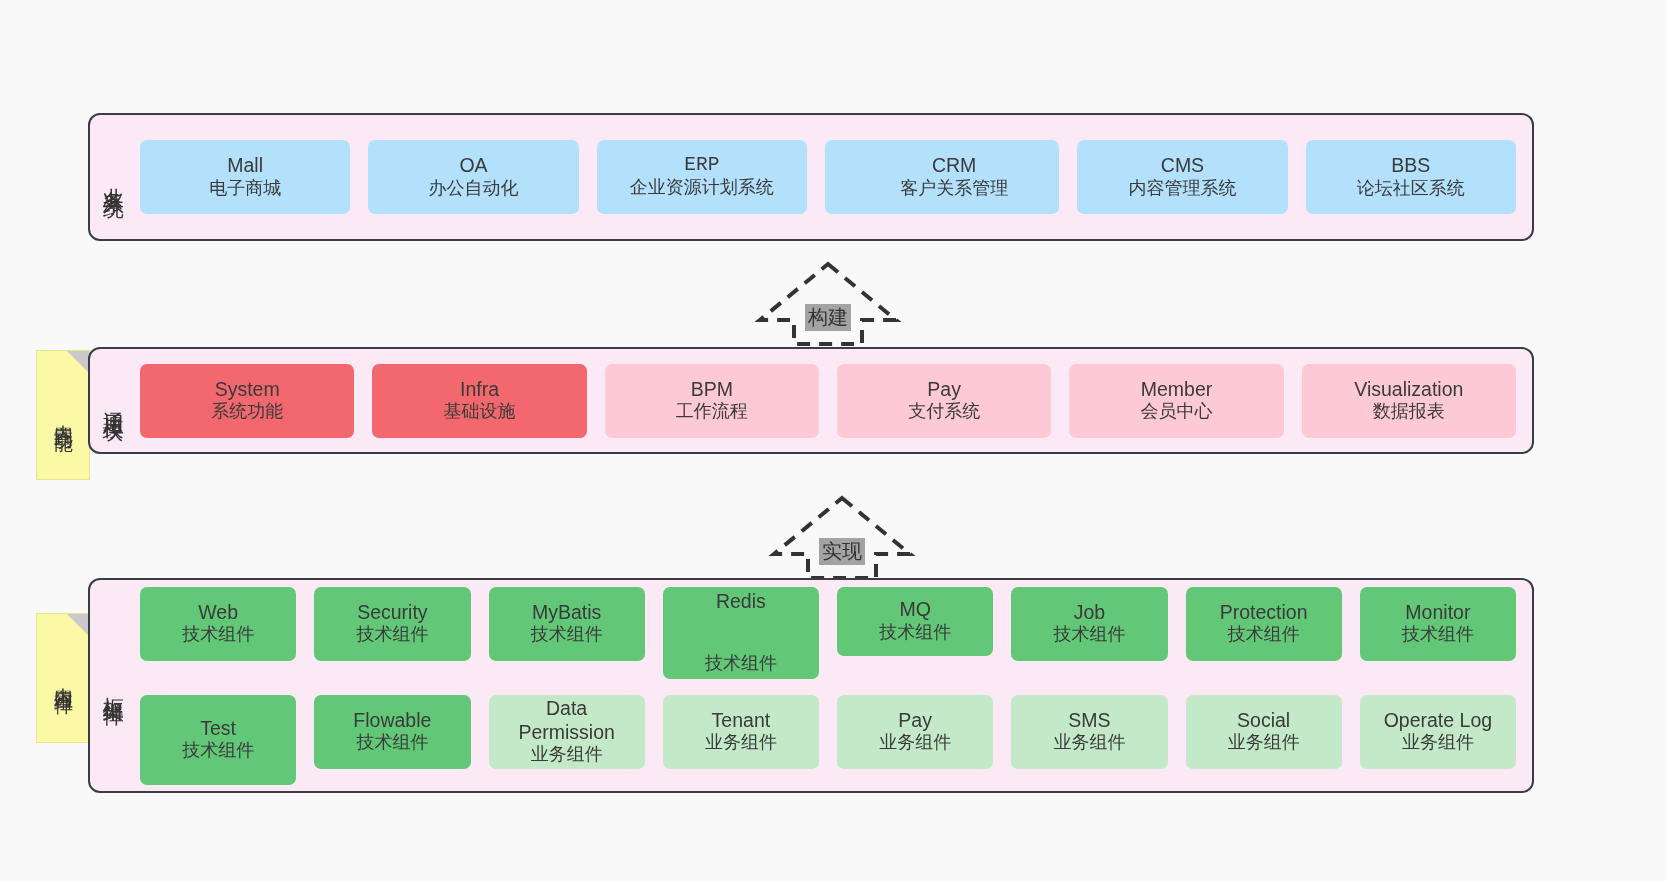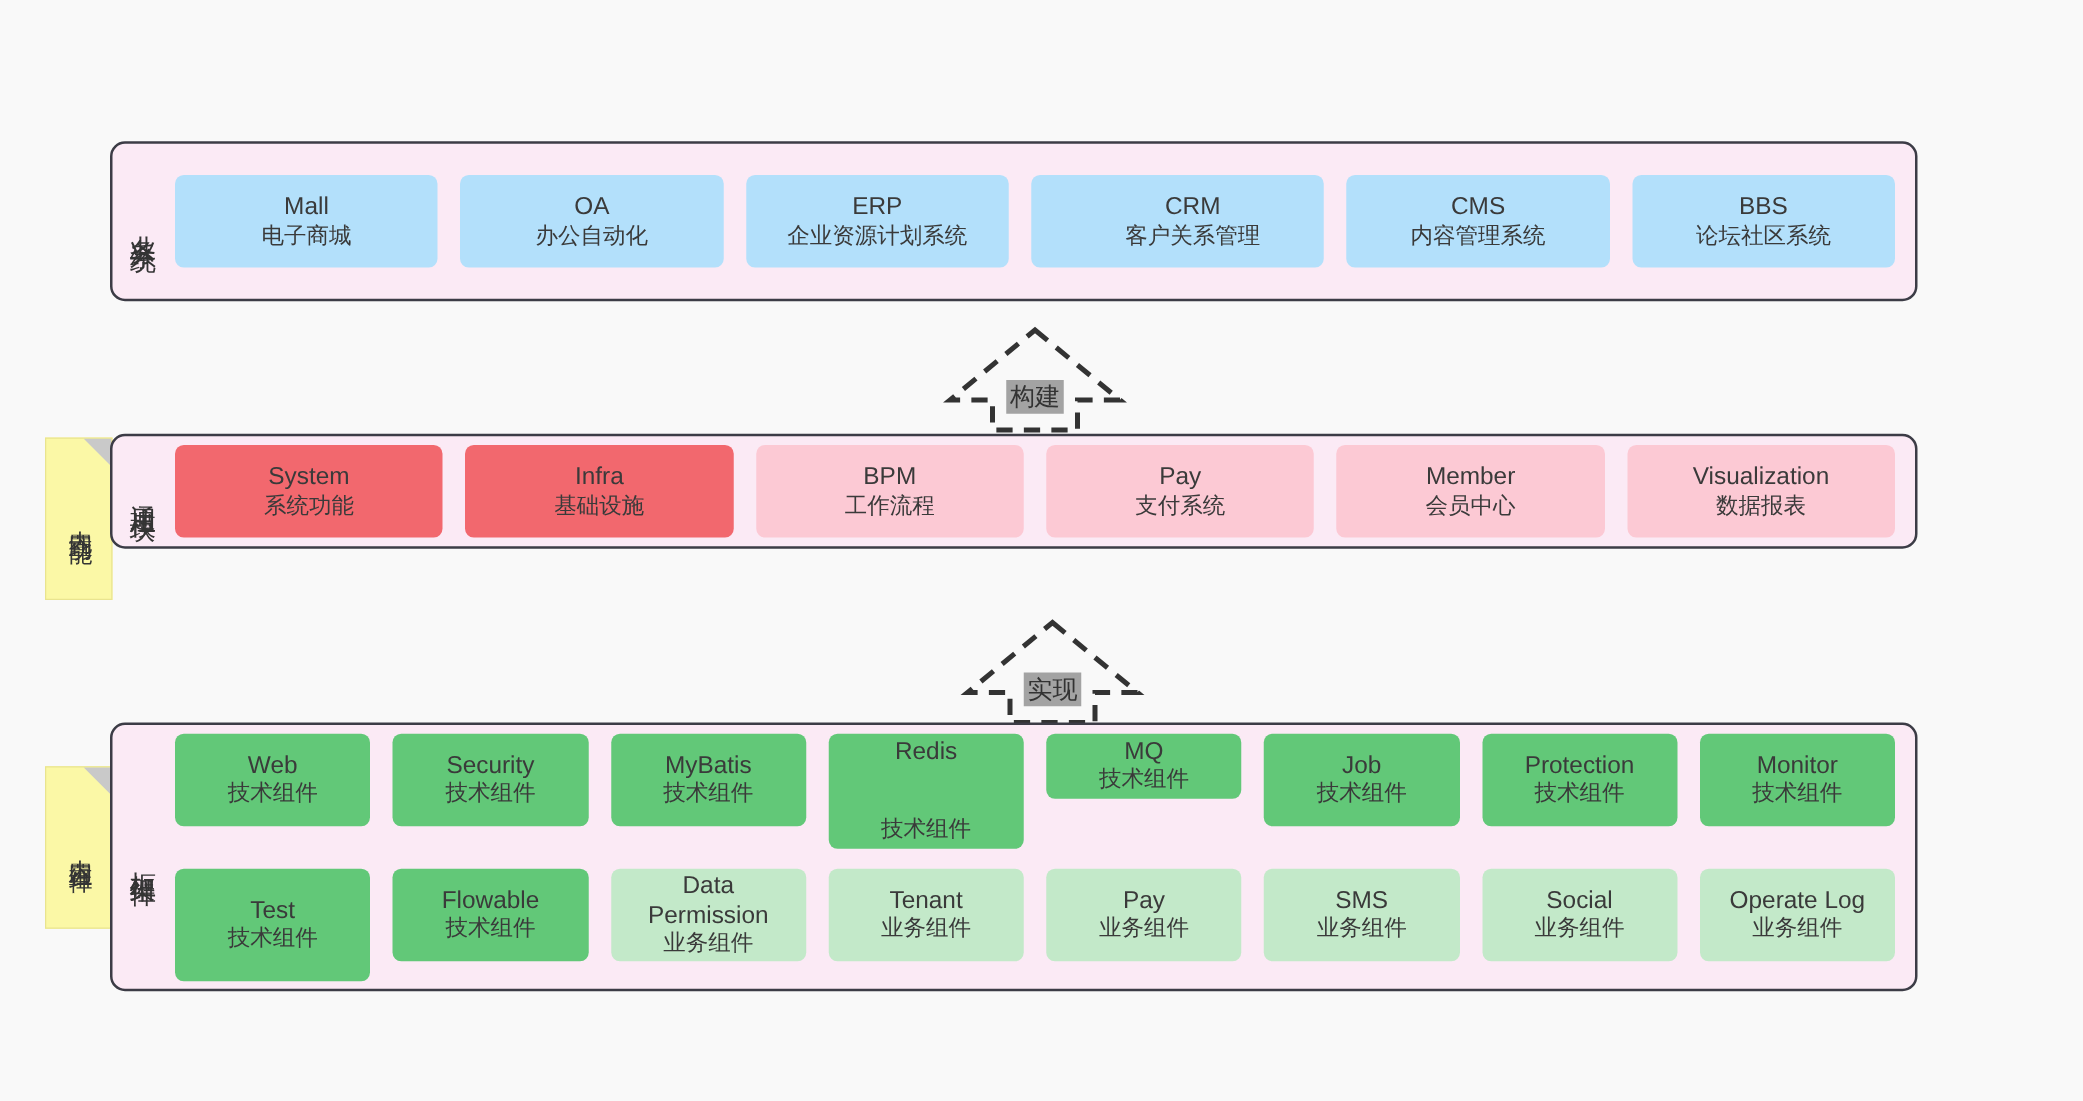--- a/index.html
+++ b/index.html
@@ -125,21 +125,21 @@
     <div class="layer-body">
       <div class="row">
         <div class="cell c-blue" style="height:74px;">
           <div class="t1">Mall</div>
           <div class="t2">电子商城</div>
         </div>
         <div class="cell c-blue" style="height:74px;">
           <div class="t1">OA</div>
           <div class="t2">办公自动化</div>
         </div>
-        <div class="cell c-blue" style="height:74px;">
+        <div class="cell c-blue" style="height:74px;font-family:Liberation Mono, monospace;">
           <div class="t1">ERP</div>
           <div class="t2">企业资源计划系统</div>
         </div>
         <div class="cell c-blue" style="height:74px;padding-left:28px;">
           <div class="t1">CRM</div>
           <div class="t2">客户关系管理</div>
         </div>
         <div class="cell c-blue" style="height:74px;">
           <div class="t1">CMS</div>
           <div class="t2">内容管理系统</div>
@@ -157,21 +157,21 @@
       <path d="M 70 2 L 138 58 L 104 58 L 104 82 L 36 82 L 36 58 L 2 58 Z" fill="none" stroke="#333333" stroke-width="4" stroke-dasharray="13,9"></path>
     </svg>
     <div class="arrow-label" style="top:42px;">构建</div>
   </div>
 
   <div class="note" style="left:36px; top:350px; width:54px; height:130px;">
     <div class="fold"></div>
     <span>内置功能</span>
   </div>
 
-  <div class="layer" style="left:88px; top:347px; width:1446px; height:92px;">
+  <div class="layer" style="left:88px; top:347px; width:1446px; height:107px;">
     <div class="layer-title">
       <span>通用模块</span>
     </div>
     <div class="layer-body">
       <div class="row">
         <div class="cell c-red" style="height:74px;">
           <div class="t1">System</div>
           <div class="t2">系统功能</div>
         </div>
         <div class="cell c-red" style="height:74px;">
@@ -226,21 +226,21 @@
           <div class="t2">技术组件</div>
         </div>
         <div class="cell c-green" style="height:74px;">
           <div class="t1">MyBatis</div>
           <div class="t2">技术组件</div>
         </div>
         <div class="cell c-green" style="height:92px;gap:40px;">
           <div class="t1">Redis</div>
           <div class="t2">技术组件</div>
         </div>
-        <div class="cell c-green" style="height:52px;">
+        <div class="cell c-green" style="height:69px;">
           <div class="t1">MQ</div>
           <div class="t2">技术组件</div>
         </div>
         <div class="cell c-green" style="height:74px;">
           <div class="t1">Job</div>
           <div class="t2">技术组件</div>
         </div>
         <div class="cell c-green" style="height:74px;">
           <div class="t1">Protection</div>
           <div class="t2">技术组件</div>

